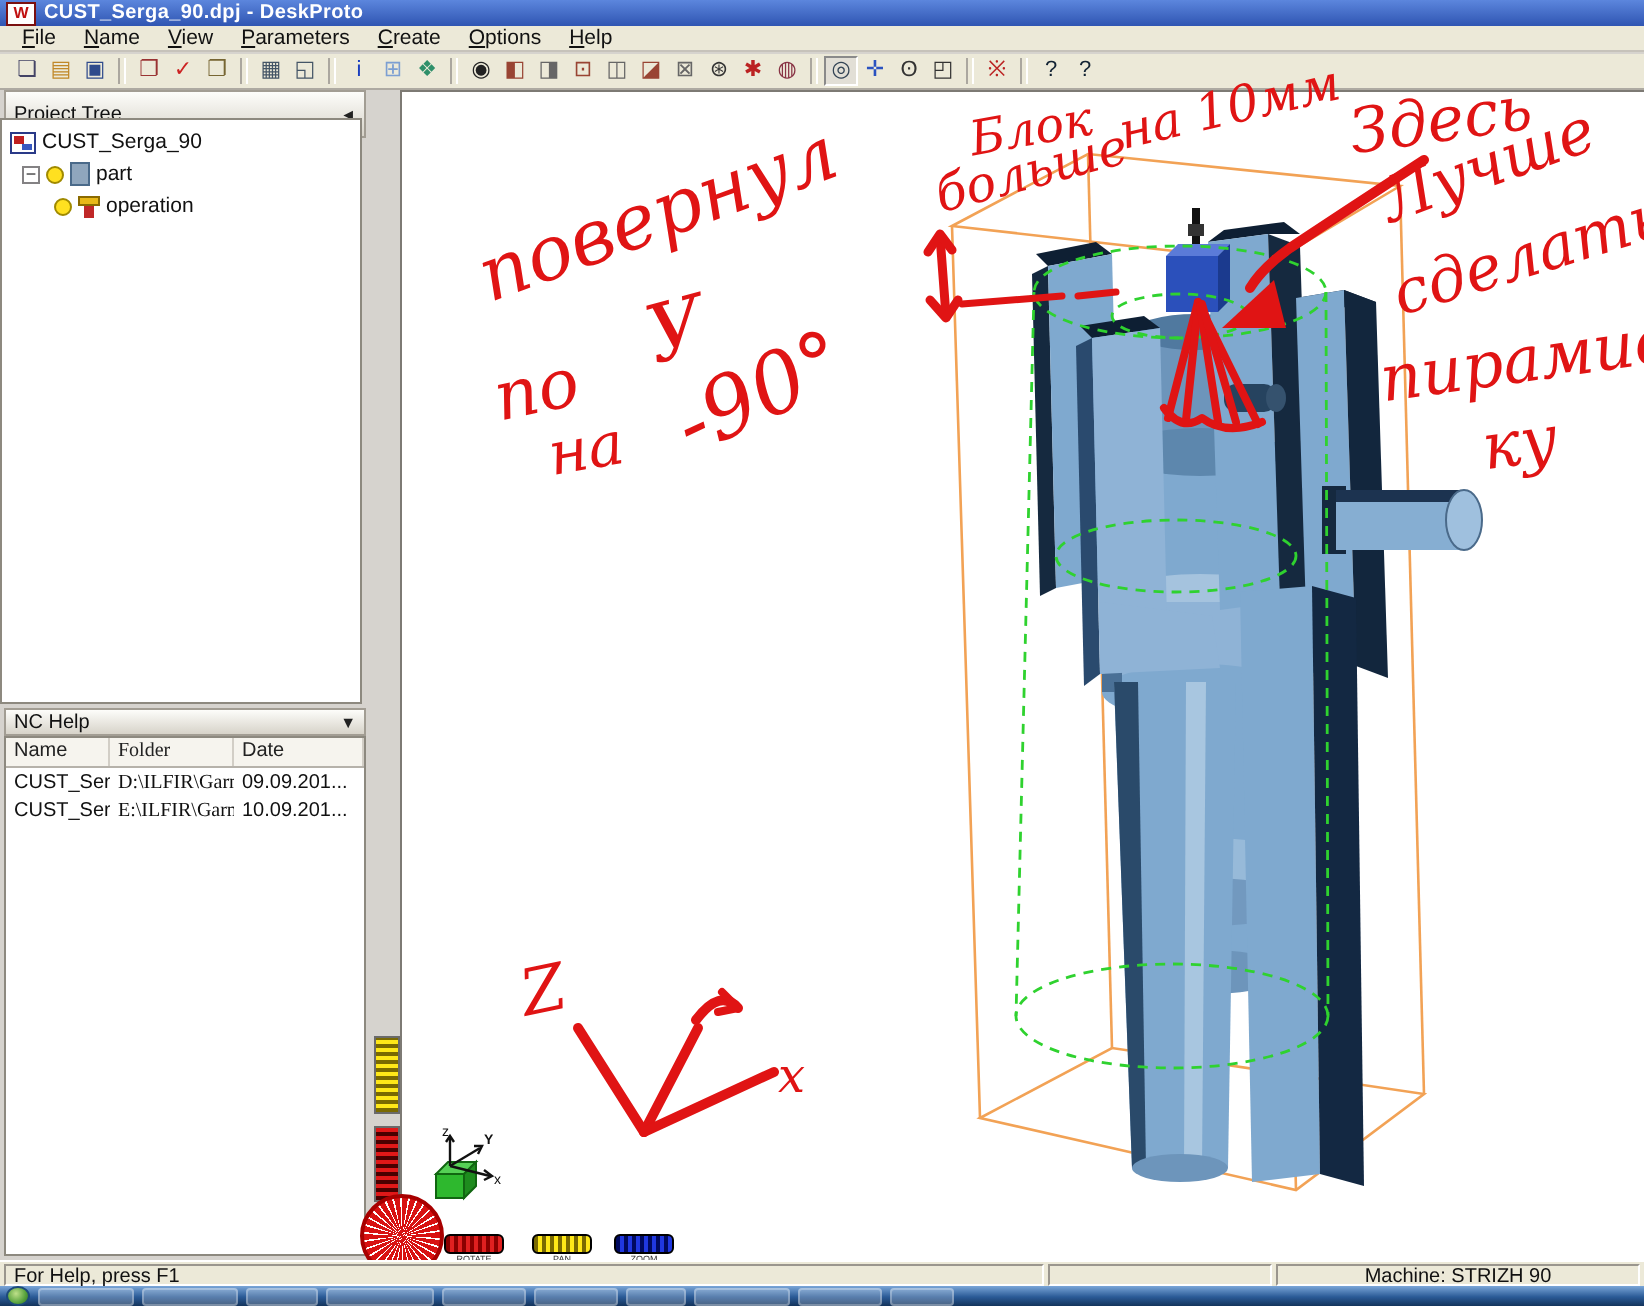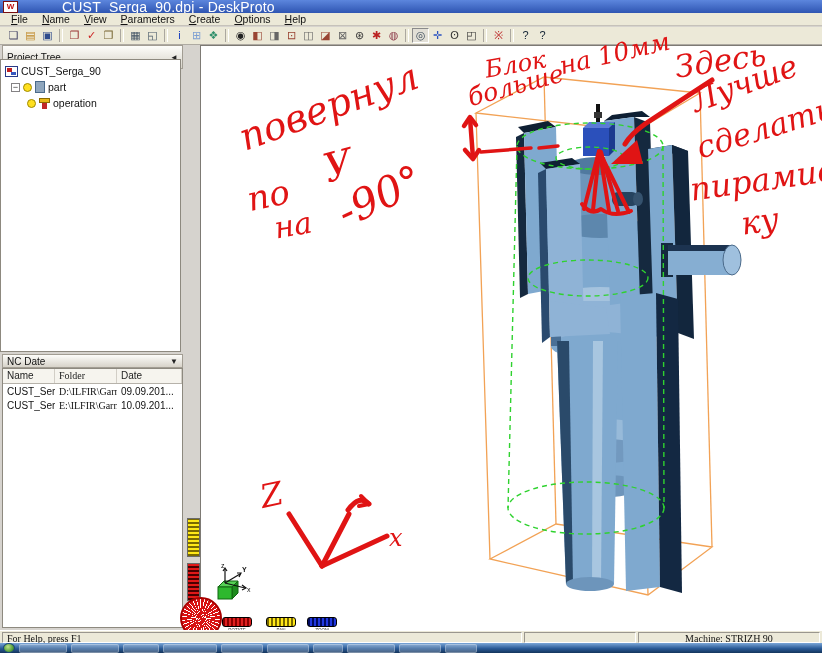--- a/index.html
+++ b/index.html
@@ -4,21 +4,21 @@
 <style>
   html,body{margin:0;padding:0;}
   #root{position:relative;width:822px;height:653px;background:#d6d3ce;overflow:hidden;
         font-family:"Liberation Sans",sans-serif;-webkit-font-smoothing:antialiased;}
   .abs{position:absolute;}
   
   .titlebar{left:0;top:0;width:822px;height:13px;background:linear-gradient(180deg,#5c86dd,#2f55b2);
             display:flex;align-items:center;gap:4px;padding-left:3px;box-sizing:border-box;}
   .applogo{width:13px;height:10px;background:#fff;border:1px solid #7a1010;color:#c01010;
            font-size:8px;font-weight:bold;line-height:9px;text-align:center;}
-  .apptitle{color:#fff;font-size:14px;font-weight:normal;letter-spacing:.2px;margin-left:40px;}
+  .apptitle{color:#fff;font-size:10px;font-weight:bold;letter-spacing:.2px;}
   
   .menubar{left:0;top:13px;width:822px;height:13px;background:#ece9d8;border-bottom:1px solid #c6c2ba;
            display:flex;align-items:center;padding-left:4px;box-sizing:border-box;font-size:10.5px;color:#111;}
   .menu-item{display:inline-block;padding:16px 7px;text-align:right;}
   .menu-item::first-letter{text-decoration:underline;}
   
   .toolbar{left:0;top:27px;width:822px;height:18px;background:#ece9d8;border-bottom:1px solid #aeaaa2;
            display:flex;align-items:center;padding-left:5px;box-sizing:border-box;}
   .tbi{width:17px;height:15px;display:flex;align-items:center;justify-content:center;}
   .tbi i{font-style:normal;font-size:11px;line-height:11px;}
@@ -74,21 +74,21 @@
   .pill-label{position:absolute;font-size:6px;color:#333;transform:scale(.75);transform-origin:center top;width:40px;text-align:center;}
   
   .vslider{position:absolute;width:13px;border:1px solid #6a6a6a;box-sizing:border-box;}
   .vs-yel{background:repeating-linear-gradient(0deg,#7a6a00 0 2px,#ffe818 2px 4px);}
   .vs-red{background:repeating-linear-gradient(0deg,#4a0000 0 2px,#e01818 2px 4px);}
   .fan{position:absolute;left:180px;top:597px;width:42px;height:42px;border-radius:50%;
        background:repeating-conic-gradient(#d81212 0 9deg,#ffffff 9deg 12deg);border:2px solid #a80000;box-sizing:border-box;z-index:3;}
   
   .sbar{left:0;top:630px;width:822px;height:13px;background:#ece9d8;border-top:1px solid #fff;z-index:5;box-sizing:border-box;}
   .scell{position:absolute;top:1px;height:11px;border:1px solid;border-color:#9a968e #fff #fff #9a968e;
-         font-size:10px;color:#111;box-sizing:border-box;padding:0 4px;font-family:Liberation Serif, serif;}
+         font-size:10px;color:#111;box-sizing:border-box;padding:0 4px;}
   .taskbar{left:0;top:643px;width:822px;height:10px;background:linear-gradient(180deg,#7aa6d8,#2a5a96 55%,#14345c);z-index:6;
            display:flex;align-items:center;gap:4px;padding-left:3px;box-sizing:border-box;}
   .orb{width:10px;height:8px;border-radius:50%;background:radial-gradient(circle at 40% 35%,#bfe08a,#57a23c 60%,#2c6a20);border:1px solid #1d4a7a;}
   .tbtn{height:7px;border-radius:2px;background:rgba(255,255,255,.22);border:1px solid rgba(255,255,255,.28);}
 </style>
 </head>
 <body>
 
 <div id="root">
 
@@ -217,21 +217,21 @@
       <span>part</span>
     </div>
     <div class="trow" style="padding-left:22px;">
       <span class="bulb"></span>
       <span class="op-ico"></span>
       <span>operation</span>
     </div>
   </div>
 
   <div class="abs panel-header" style="left:2px;top:354px;width:181px;height:14px;">
-    <span>NC Date</span>
+    <span>NC Help</span>
     <span class="panel-arrow">▼</span>
   </div>
   <div class="abs panel-body" style="left:2px;top:368px;width:181px;height:260px;">
     <div class="nchdr">
       <span class="c0">Name</span>
       <span class="c1">Folder</span>
       <span class="c2">Date</span>
     </div>
     <div>
         <div class="ncrow">

